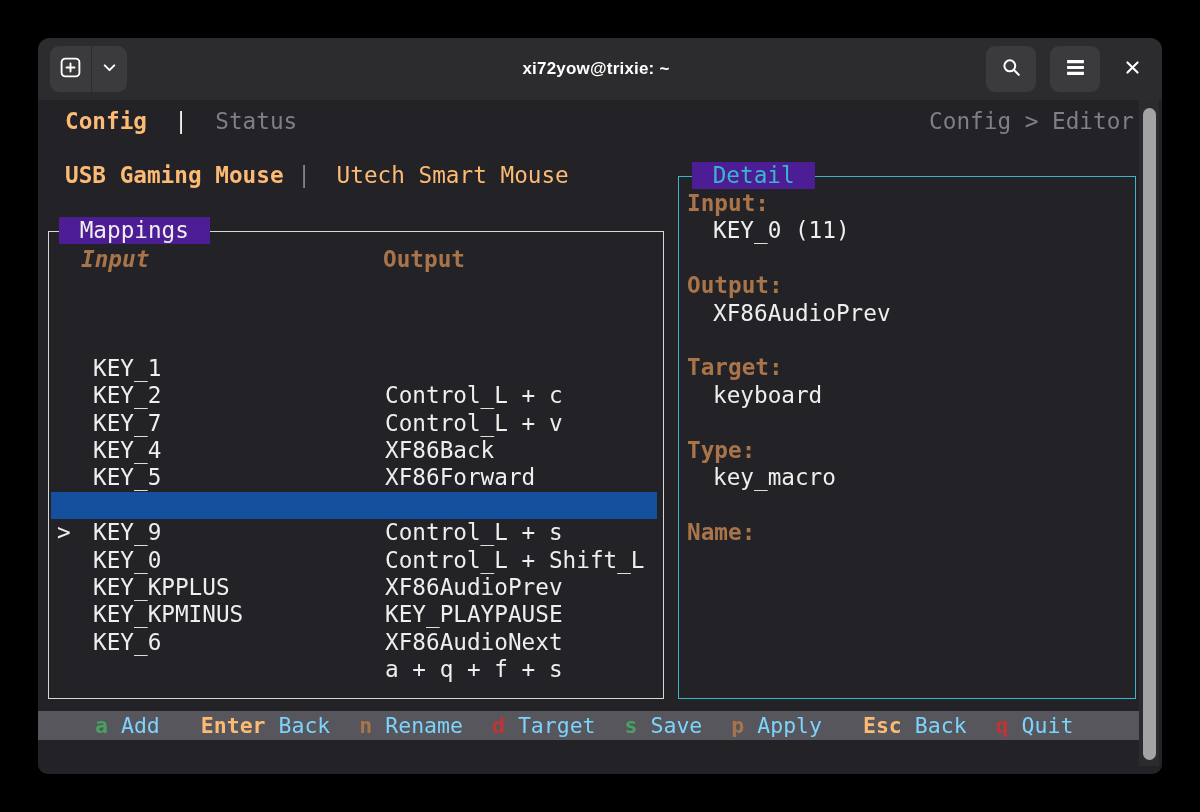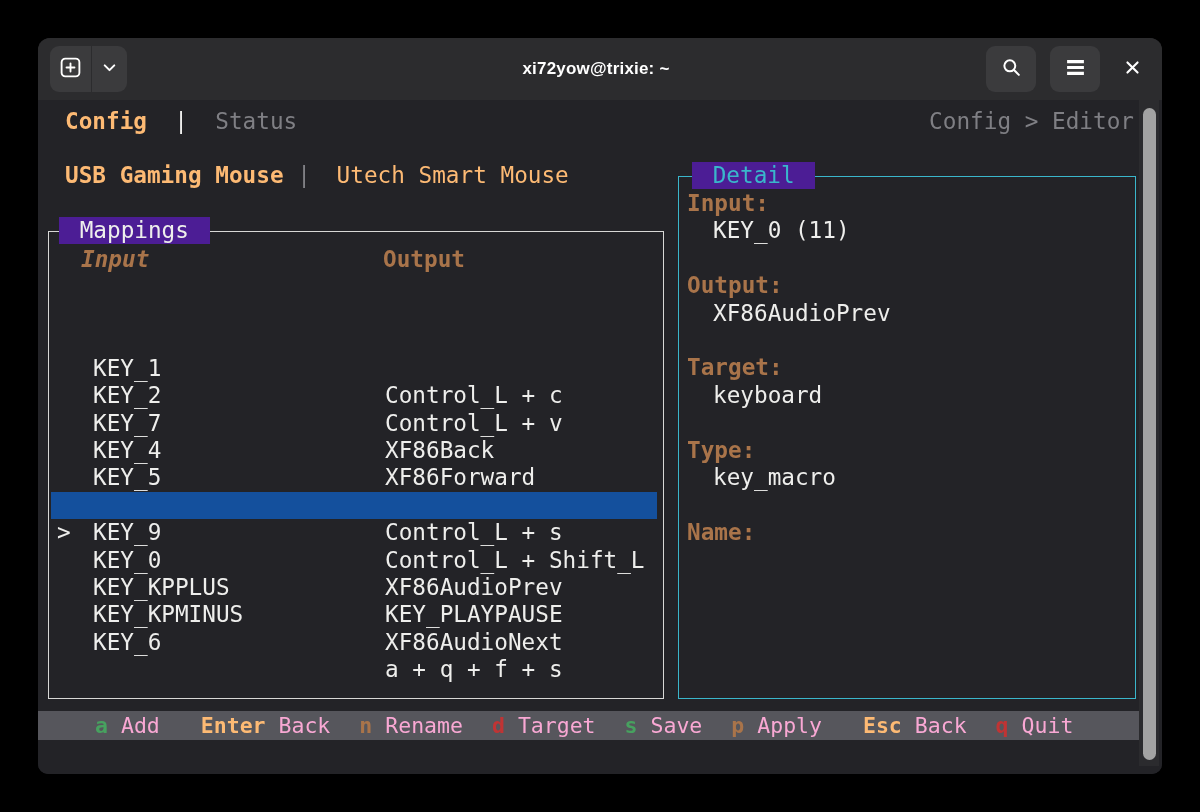--- a/index.html
+++ b/index.html
@@ -72,21 +72,21 @@
   .field:last-child { height:54.8px; }
   .flabel { height:27.4px; padding-left:8px; color:#a9744a; font-weight:bold; white-space:pre; }
   .fvalue { height:27.4px; padding-left:34px; color:#eeeeec; white-space:pre; }
 
   
   .keybar { position:absolute; left:0; top:611px; width:1101px; height:29px;
             background:#56565c; display:flex; align-items:center;
             padding-left:57px; font-size:21.5px; }
   .kitem { display:inline-flex; white-space:pre; margin-right:29px; }
   .kkey { font-weight:bold; margin-right:13px; }
-  .klabel { color:#f9a8d4; }
+  .klabel { color:#7dd3fc; }
 
   
   .scroll-track { position:absolute; right:3px; top:0; width:20px; height:666px;
                   background:#2b2b2e; }
   .scroll-thumb { position:absolute; right:6px; top:8px; width:13px; height:652px;
                   background:#a3a3a3; border-radius:7px; }
 </style>
 </head>
 <body>
 

